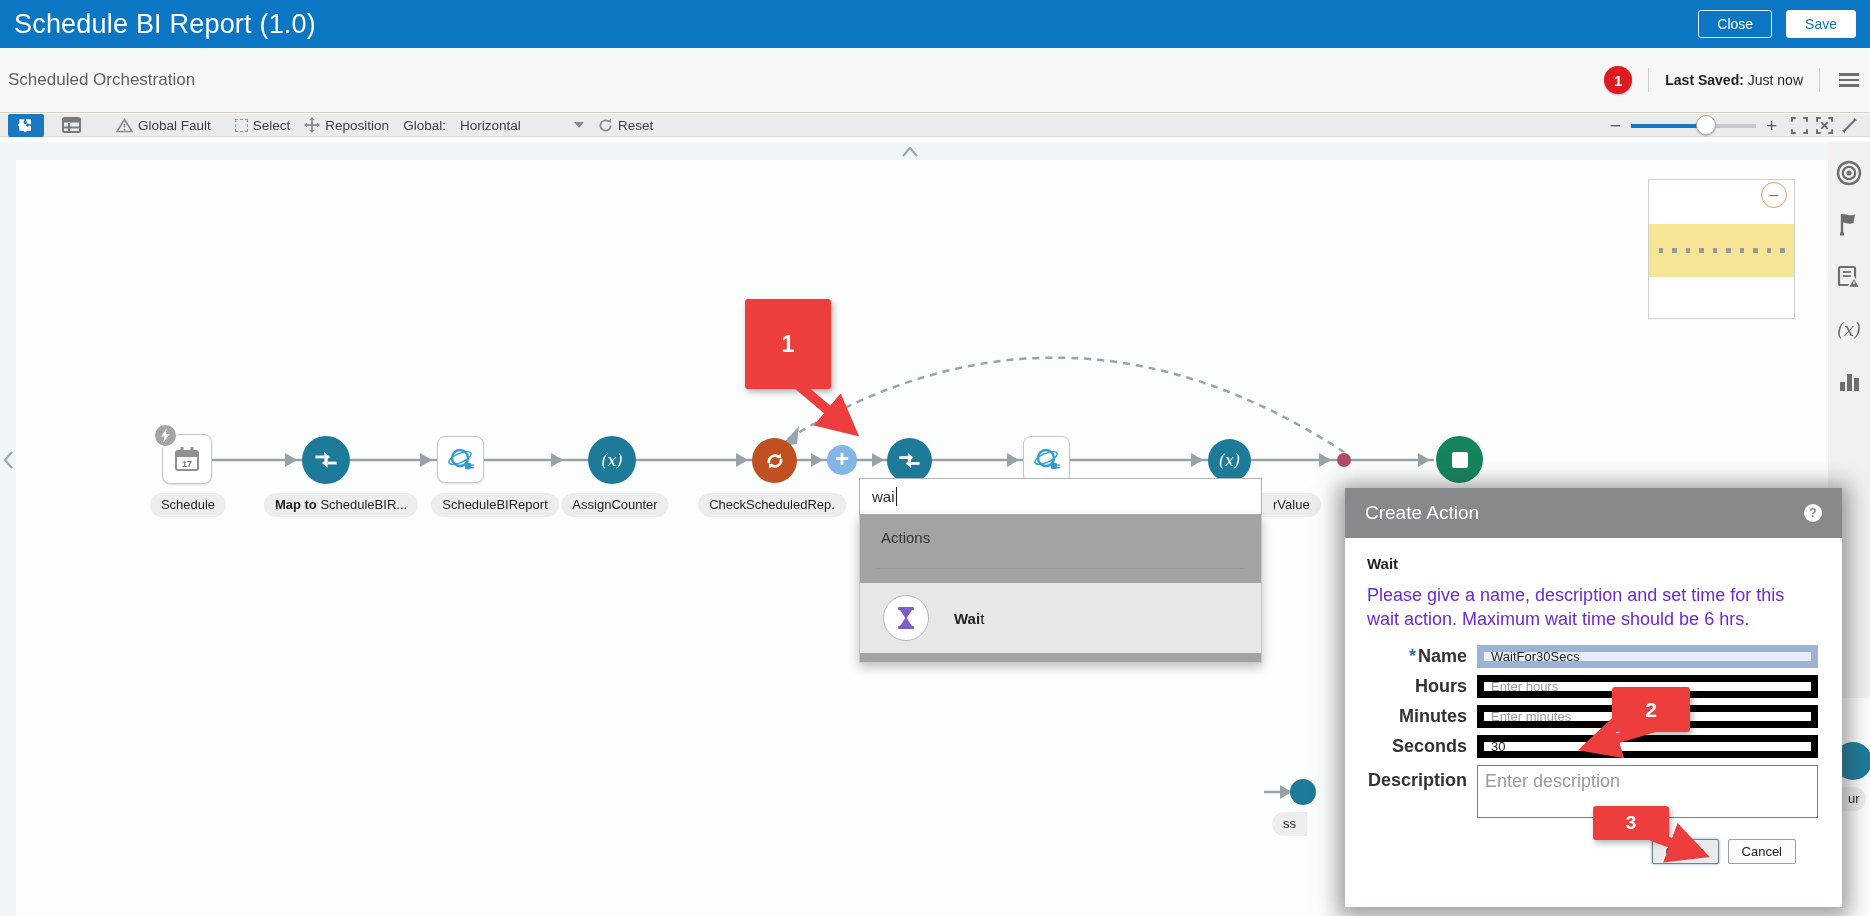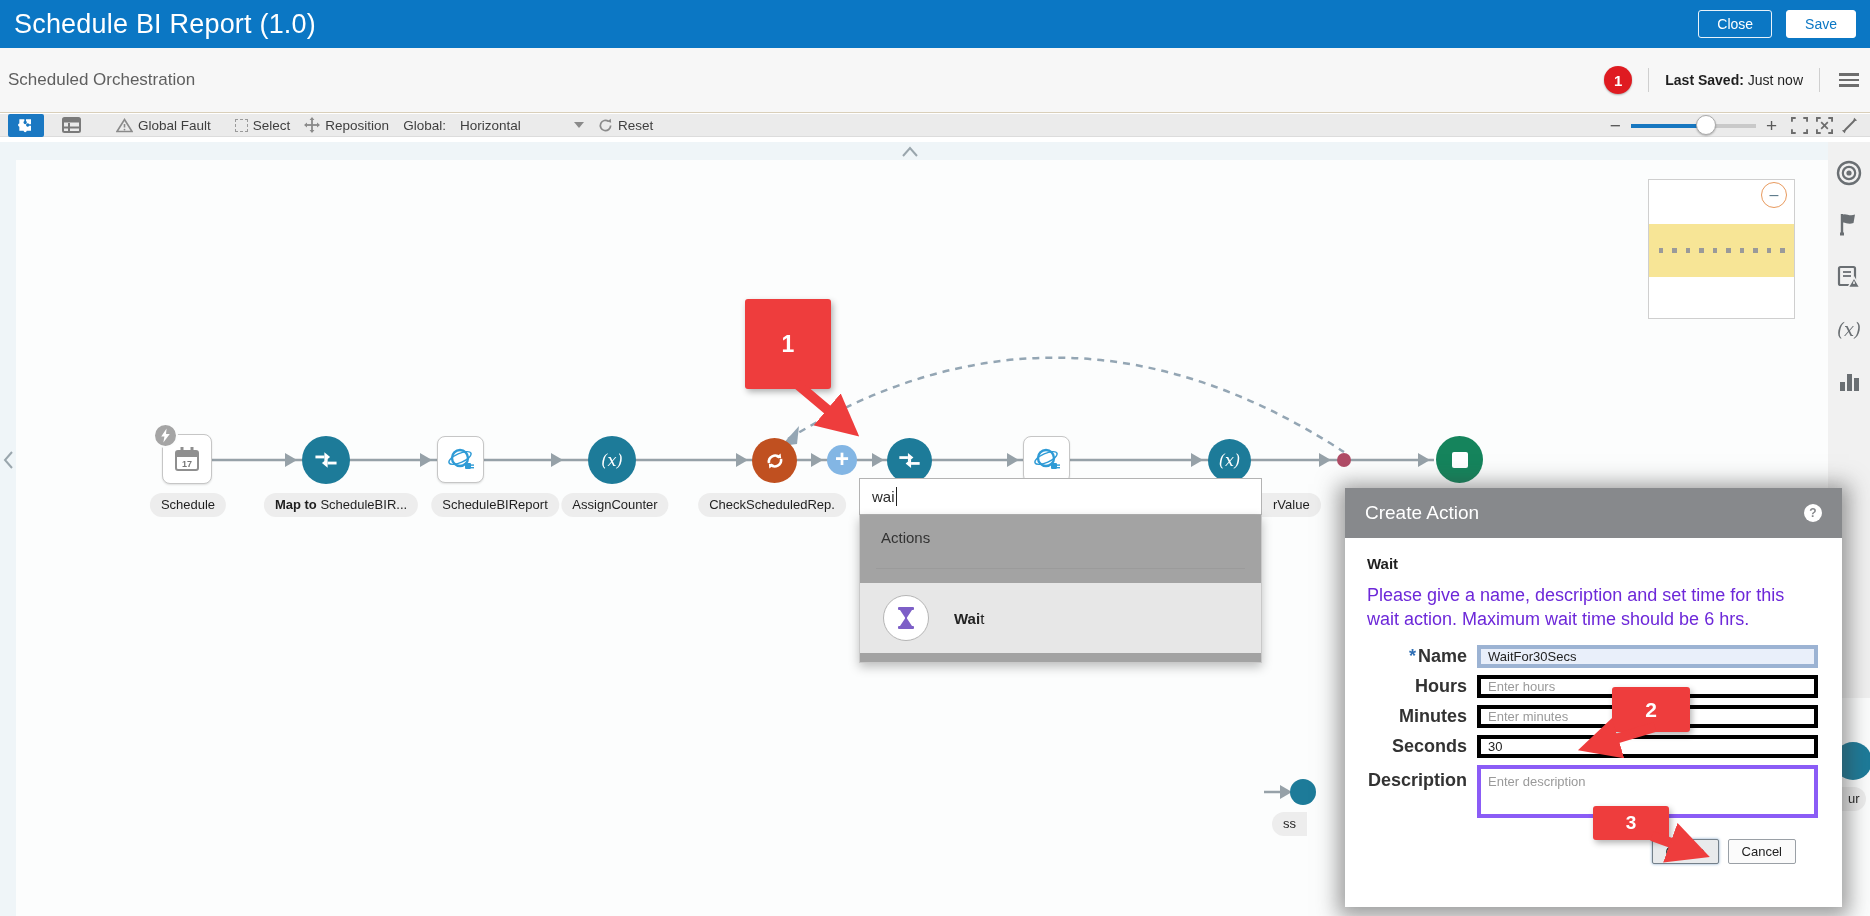--- a/index.html
+++ b/index.html
@@ -125,25 +125,25 @@
   .help-icon { margin-left:auto; width:18px; height:18px; border-radius:50%; background:#fff;
     color:#87898c; font-size:12px; font-weight:bold; display:flex; align-items:center;
     justify-content:center; cursor:pointer; }
   .panel-body { padding:17px 24px 0 22px; }
   .panel-heading { font-size:15px; font-weight:bold; color:#1f1f1f; }
   .panel-desc { margin-top:11px; font-size:18px; color:#6d28d9; line-height:1.35; width:452px; }
   .form { margin-top:13px; display:grid; grid-template-columns:100px 1fr; column-gap:10px; row-gap:7px;
     align-items:center; }
   .form label { text-align:right; font-size:18px; font-weight:bold; color:#333; }
   .form label .req { color:#2f6fb5; margin-right:2px; font-weight:bold; }
-  .form input { height:23px; border:4px solid #000000; font-size:13px; padding:0 7px; color:#222;
+  .form input { height:23px; border:7px solid #000000; font-size:13px; padding:0 7px; color:#222;
     font-family:"Liberation Sans", sans-serif; width:100%; background:#fff; }
   .form input::placeholder, .form textarea::placeholder { color:#9a9a9a; }
   .form input.focused { background:#e9effa; border-color:#9cb3d3; }
-  .form textarea { height:53px; border:4px solid #8b5cf6; font-size:13px; padding:5px 7px; resize:none;
+  .form textarea { height:53px; border:1px solid #8b5cf6; font-size:18px; padding:5px 7px; resize:none;
     font-family:"Liberation Sans", sans-serif; width:100%; color:#222; }
   .form .top-align { align-self:start; margin-top:5px; }
   .panel-buttons { display:flex; justify-content:flex-end; gap:9px; margin-top:21px; padding-right:22px; }
   .btn-create { background:#e8eaec; border:1px solid #74808a; box-shadow:0 0 3px #7fa3c6;
     font-size:13px; padding:4px 13px; border-radius:2px; color:#222; cursor:pointer; }
   .btn-cancel { background:#fbfbfb; border:1px solid #9aa0a6; font-size:13px; padding:4px 13px;
     border-radius:2px; color:#222; cursor:pointer; }
 
   
   .anno { position:absolute; background:#ee3d3d; color:#fff; font-weight:bold;

